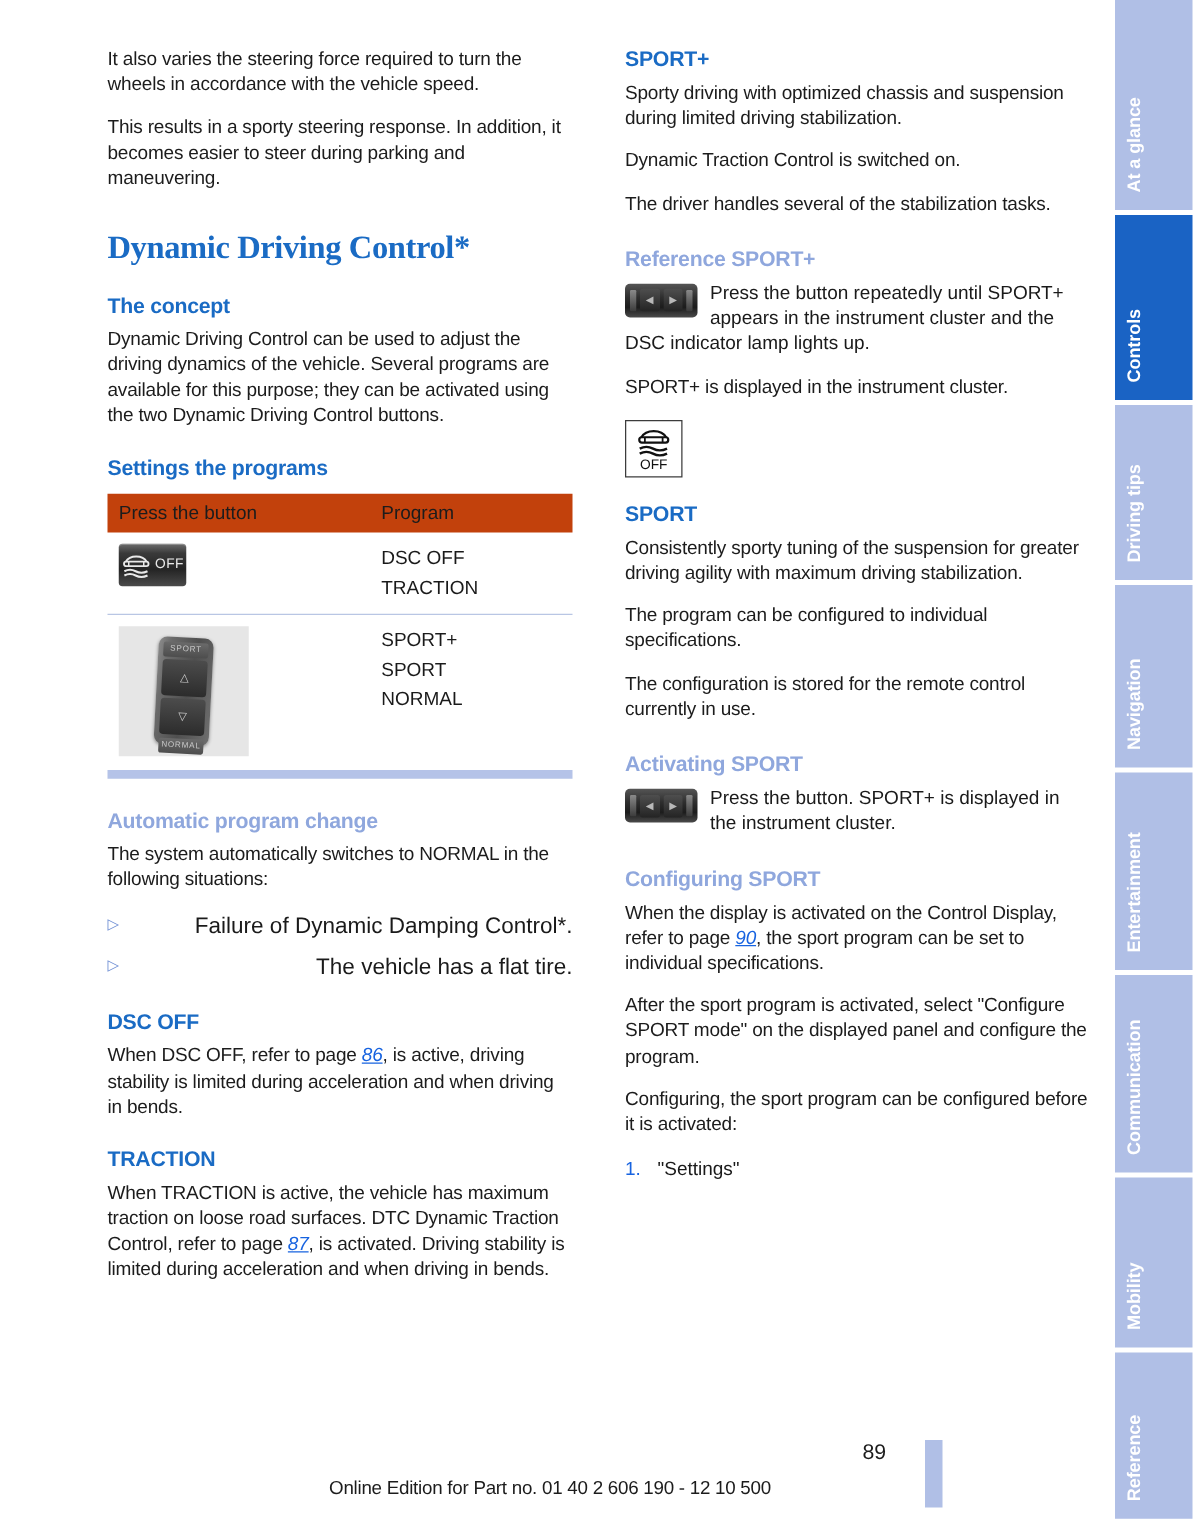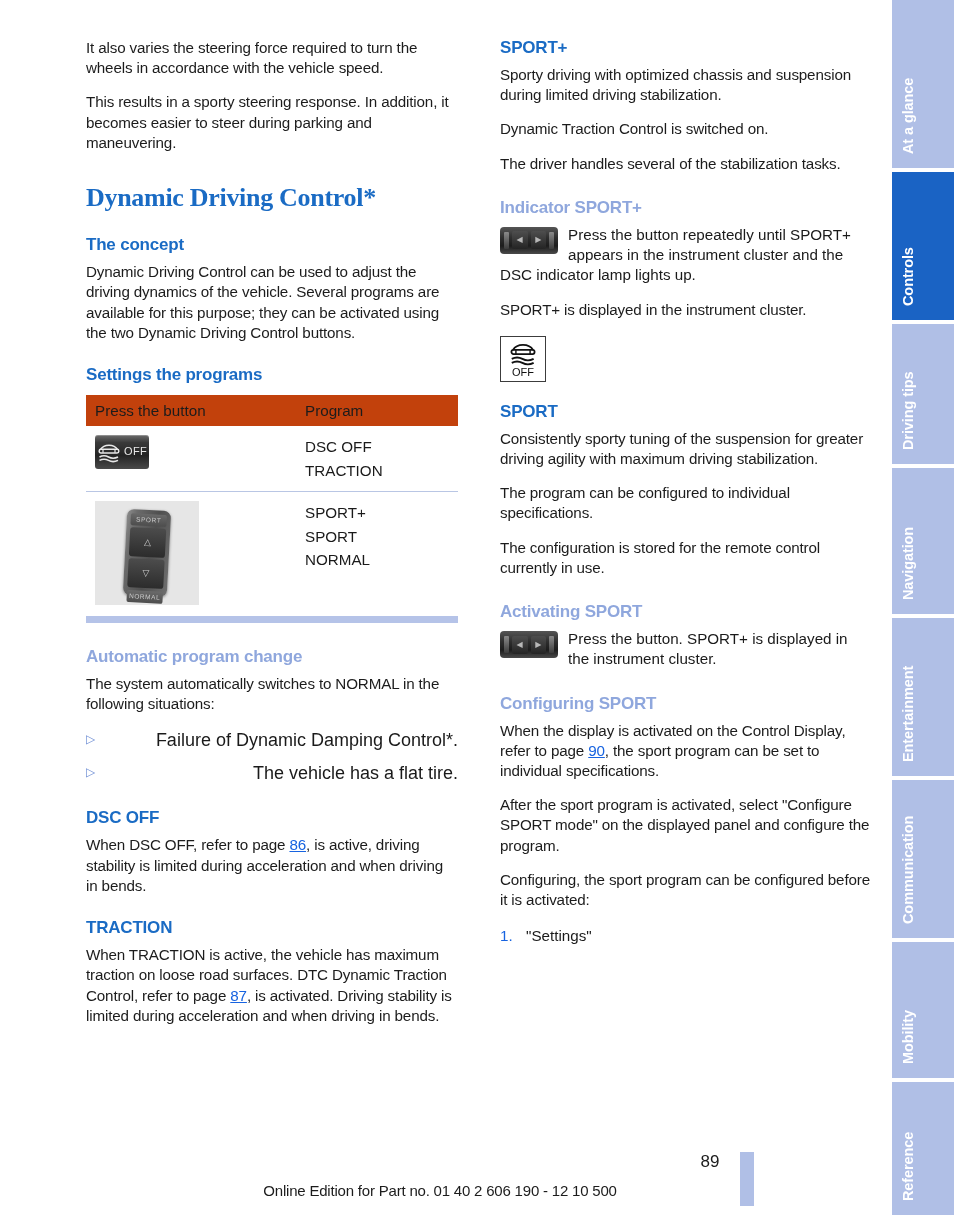--- a/index.html
+++ b/index.html
@@ -60,21 +60,21 @@
   .h2.first { margin-top: 0; }
   .h3 {
     font-size: 17px;
     font-weight: bold;
     color: #8fa7dd;
     margin: 24px 0 7px 0;
     letter-spacing: -0.2px;
   }
   .h2.tight { margin-top: 20px; }
 
-  .link { color: #1763e0; }
+  .link { color: #1763e0; font-style: italic; }
 
   
   .prog-table {
     width: 372px;
     border-collapse: collapse;
     margin: 10px 0 0 0;
   }
   .prog-table th {
     background: #c2410c;
     text-align: left;
@@ -270,21 +270,21 @@
     width: 880px;
     text-align: center;
     font-size: 15px;
     color: #1c1c1c;
     letter-spacing: -0.2px;
   }
   .page-num {
     position: absolute;
     left: 690px; top: 1152px;
     width: 40px;
-    text-align: center;
+    text-align: left;
     font-size: 17px;
     color: #1c1c1c;
   }
   .page-num-bar {
     position: absolute;
     left: 740px; top: 1152px;
     width: 14px; height: 54px;
     background: #b0bfe6;
   }
 </style>
@@ -375,21 +375,21 @@
 
     </div>
 
     <div class="col col-right">
 
       <h2 class="h2 first">SPORT+</h2>
       <p class="para">Sporty driving with optimized chassis and suspension during limited driving stabilization.</p>
       <p class="para">Dynamic Traction Control is switched on.</p>
       <p class="para">The driver handles several of the stabilization tasks.</p>
 
-      <h3 class="h3">Indicator SPORT+</h3>
+      <h3 class="h3">Reference SPORT+</h3>
       <div class="fig-row">
         <span class="fig-inline">
           <span class="mini-rocker">
             <span class="mini-side"></span>
             <span class="mini-key">◀</span>
             <span class="mini-key">▶</span>
             <span class="mini-side"></span>
           </span>
         </span>
         <span>Press the button repeatedly until SPORT+ appears in the instrument cluster and the DSC indicator lamp lights up.</span>

